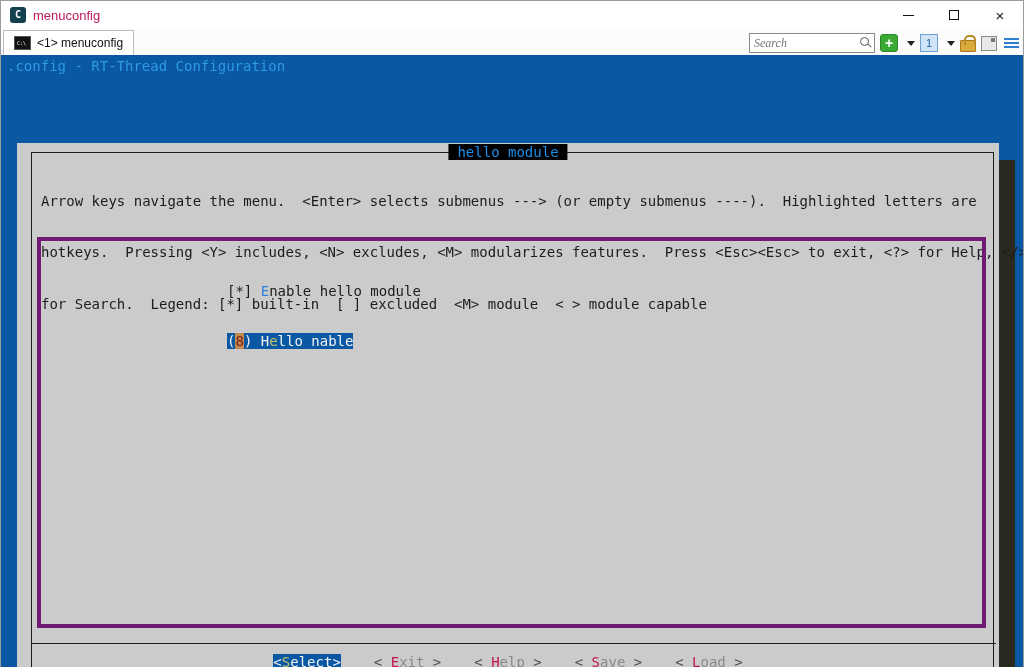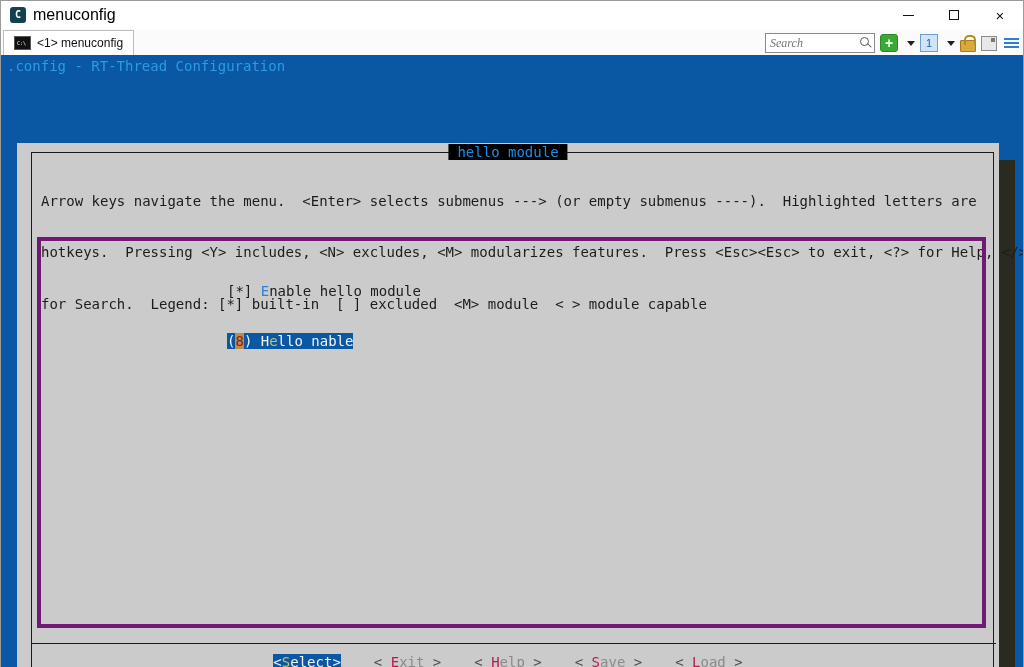--- a/index.html
+++ b/index.html
@@ -4,36 +4,36 @@
 <style>
   * { margin:0; padding:0; box-sizing:border-box; }
   html,body { width:1024px; height:667px; overflow:hidden; background:#fff;
               font-family:"Liberation Sans", sans-serif; }
   .window { position:relative; width:1024px; height:667px; border:1px solid #9b9b9b; }
 
   
   .titlebar { height:28px; background:#ffffff; display:flex; align-items:center; position:relative; }
   .app-icon { width:16px; height:16px; margin:0 7px 0 9px; background:#14414f; border-radius:3px;
               color:#fff; font:bold 10px/16px "DejaVu Sans Mono",monospace; text-align:center; }
-  .title-text { font-size:16px; color:#000000; }
+  .title-text { font-size:13px; color:#be185d; }
   .win-controls { position:absolute; right:0; top:0; height:28px; display:flex; }
   .win-btn { width:46px; height:28px; display:flex; align-items:center; justify-content:center; color:#111; }
   .min-glyph { width:11px; height:1px; background:#111; }
   .max-glyph { width:10px; height:10px; border:1px solid #111; }
   .close-glyph { font-size:15px; line-height:15px; }
 
   
   .tabbar { height:26px; background:#fbfbfb; display:flex; align-items:flex-end; position:relative; }
   .tab { height:25px; margin-left:2px; background:#fff; border:1px solid #bdbdbd; border-bottom:none;
          display:flex; align-items:center; padding:0 10px 0 10px; }
   .cmd-icon { width:17px; height:14px; background:#111; border:1px solid #555; margin-right:6px;
               color:#fff; font:5px/12px "DejaVu Sans Mono",monospace; text-align:left; padding-left:2px; }
   .tab-label { font-size:12px; color:#111; white-space:pre; }
   .tab-tools { position:absolute; right:4px; top:3px; height:22px; display:flex; align-items:center; }
-  .searchbox { width:110px; height:20px; border:1px solid #8a8a8a; background:#fff; position:relative;
+  .searchbox { width:126px; height:20px; border:1px solid #8a8a8a; background:#fff; position:relative;
                display:flex; align-items:center; }
   .searchbox input { border:none; outline:none; width:100px; height:16px; margin-left:4px;
                      font:italic 12px "Liberation Serif",serif; color:#444; background:transparent; }
   .mag-icon { position:absolute; right:5px; top:3px; width:9px; height:9px; border:1px solid #555;
               border-radius:50%; }
   .mag-icon::after { content:""; position:absolute; width:5px; height:1px; background:#555;
                      right:-4px; bottom:-1px; transform:rotate(45deg); }
   .toolbtn { display:flex; align-items:center; justify-content:center; margin-left:5px; }
   .plus-btn { width:18px; height:18px; background:#3aaa35; border:1px solid #2c8928; border-radius:3px;
               color:#fff; font:bold 14px/16px "Liberation Sans",sans-serif; text-align:center; }

